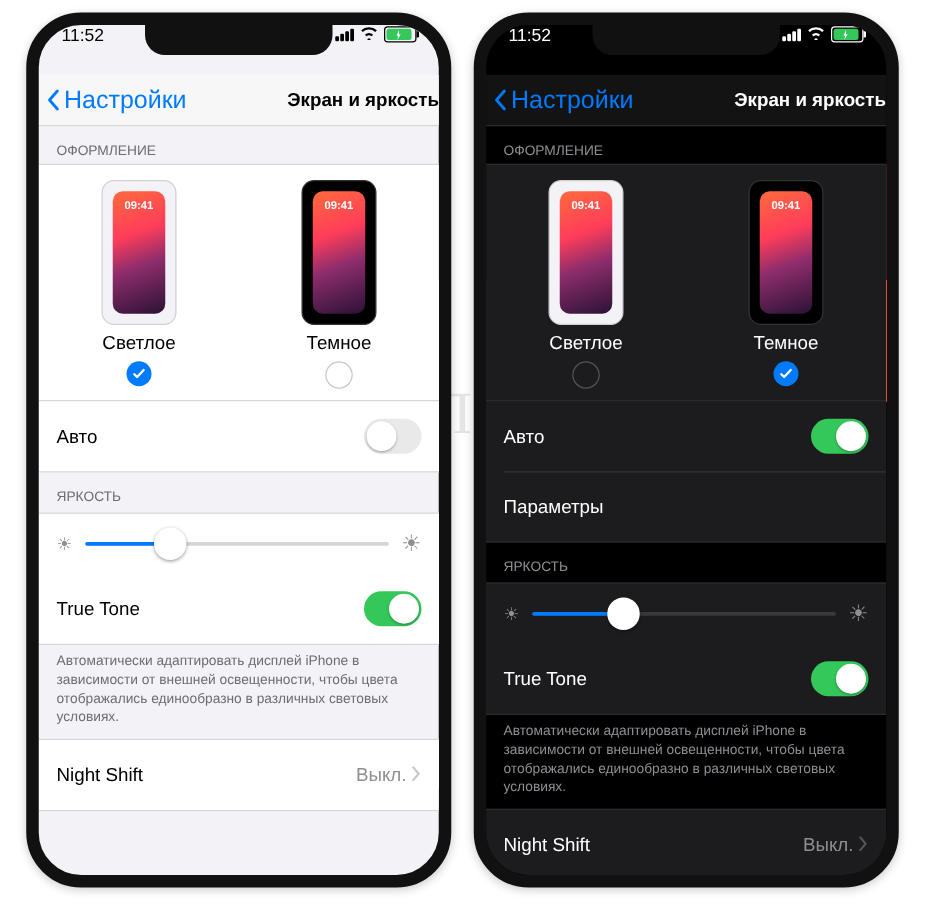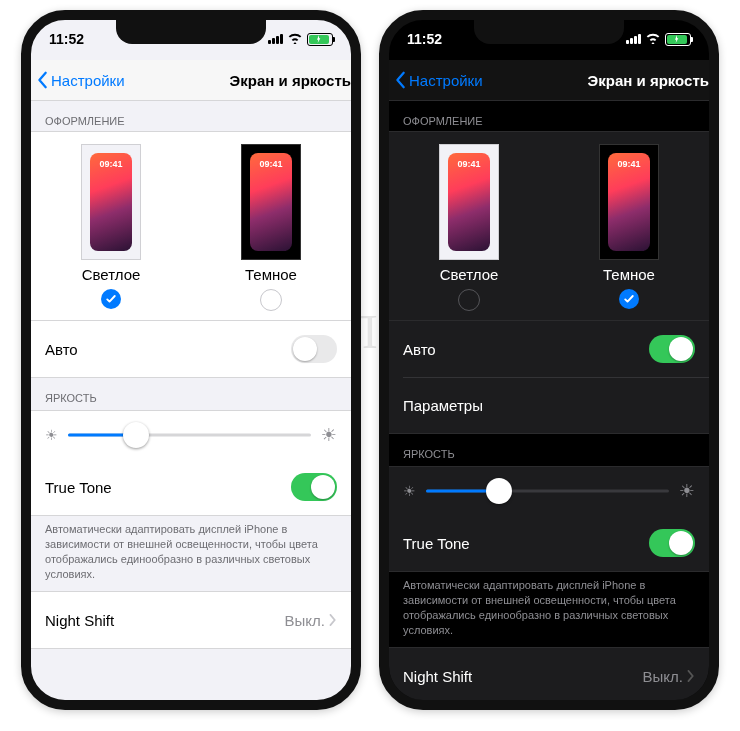--- a/index.html
+++ b/index.html
@@ -51,25 +51,25 @@
     inset: 0;
     overflow-y: hidden;
     font-size: 14px;
   }
   .light .screen { color:#000; }
   .dark  .screen { color:#fff; }
 
   .statusbar {
     height: 38px;
     display: flex;
-    align-items: center;
+    align-items: flex-start;
     justify-content: space-between;
     padding: 0 18px 2px;
     font-size: 14px;
-    font-weight: 700;
+    font-weight: 400;
   }
   .statusbar .time { width:60px; }
   .statusbar .icons { display:flex; gap:4px; align-items:center; }
   .sigbars { display:flex; gap:1px; align-items:flex-end; }
   .sigbars span { width:3px; background: currentColor; border-radius:1px; }
   .sigbars span:nth-child(1){height:4px}
   .sigbars span:nth-child(2){height:6px}
   .sigbars span:nth-child(3){height:8px}
   .sigbars span:nth-child(4){height:10px}
   .wifi { font-size:13px; }
@@ -85,21 +85,21 @@
   .battery .fill svg{width:8px;height:8px;}
 
   .navbar {
     height: 40px;
     display:flex; align-items:center; position:relative;
     padding: 0 6px;
   }
   .light .navbar { background:#f7f7f7; border-bottom:1px solid #d6d6d8; }
   .dark  .navbar { background:#131313; border-bottom:1px solid #2b2b2d; }
   .back {
-    display:flex; align-items:center; color:#007aff; font-size:15px;
+    display:flex; align-items:center; color:#007aff; font-size:20px;
   }
   .back svg{width:12px;height:18px;margin-right:2px;}
   .title {
     position:absolute; left:0; right:0; text-align:right; font-weight:600; font-size:15px;
     pointer-events:none;
   }
 
   .section-header {
     font-size: 11px;
     padding: 14px 14px 6px;
@@ -152,21 +152,21 @@
   
   .appearance {
     display:flex; justify-content:space-around; padding: 12px 0 10px;
   }
   .appearance-highlight{
     border: 2px solid #e74c3c;
     margin: -2px;
   }
   .ap-option{ display:flex; flex-direction:column; align-items:center; gap:6px; }
   .ap-thumb{
-    width: 58px; height: 114px; border-radius: 0; position:relative; overflow:hidden;
+    width: 58px; height: 114px; border-radius: 10px; position:relative; overflow:hidden;
   }
   .ap-thumb.lightbg{ background:#f2f2f7; border:1px solid #d0d0d4;}
   .ap-thumb.darkbg { background:#000; border:1px solid #333;}
   .ap-thumb .wall{
     position:absolute; top:8px; left:8px; right:8px; bottom:8px; border-radius:8px;
     background: linear-gradient(160deg, #ff6a3c 0%, #ff3d5a 35%, #8e2d6b 60%, #2b1234 100%);
   }
   .ap-thumb .wall .tm{
     font-size:9px; color:#fff; text-align:center; padding-top:6px; font-weight:600;
   }

